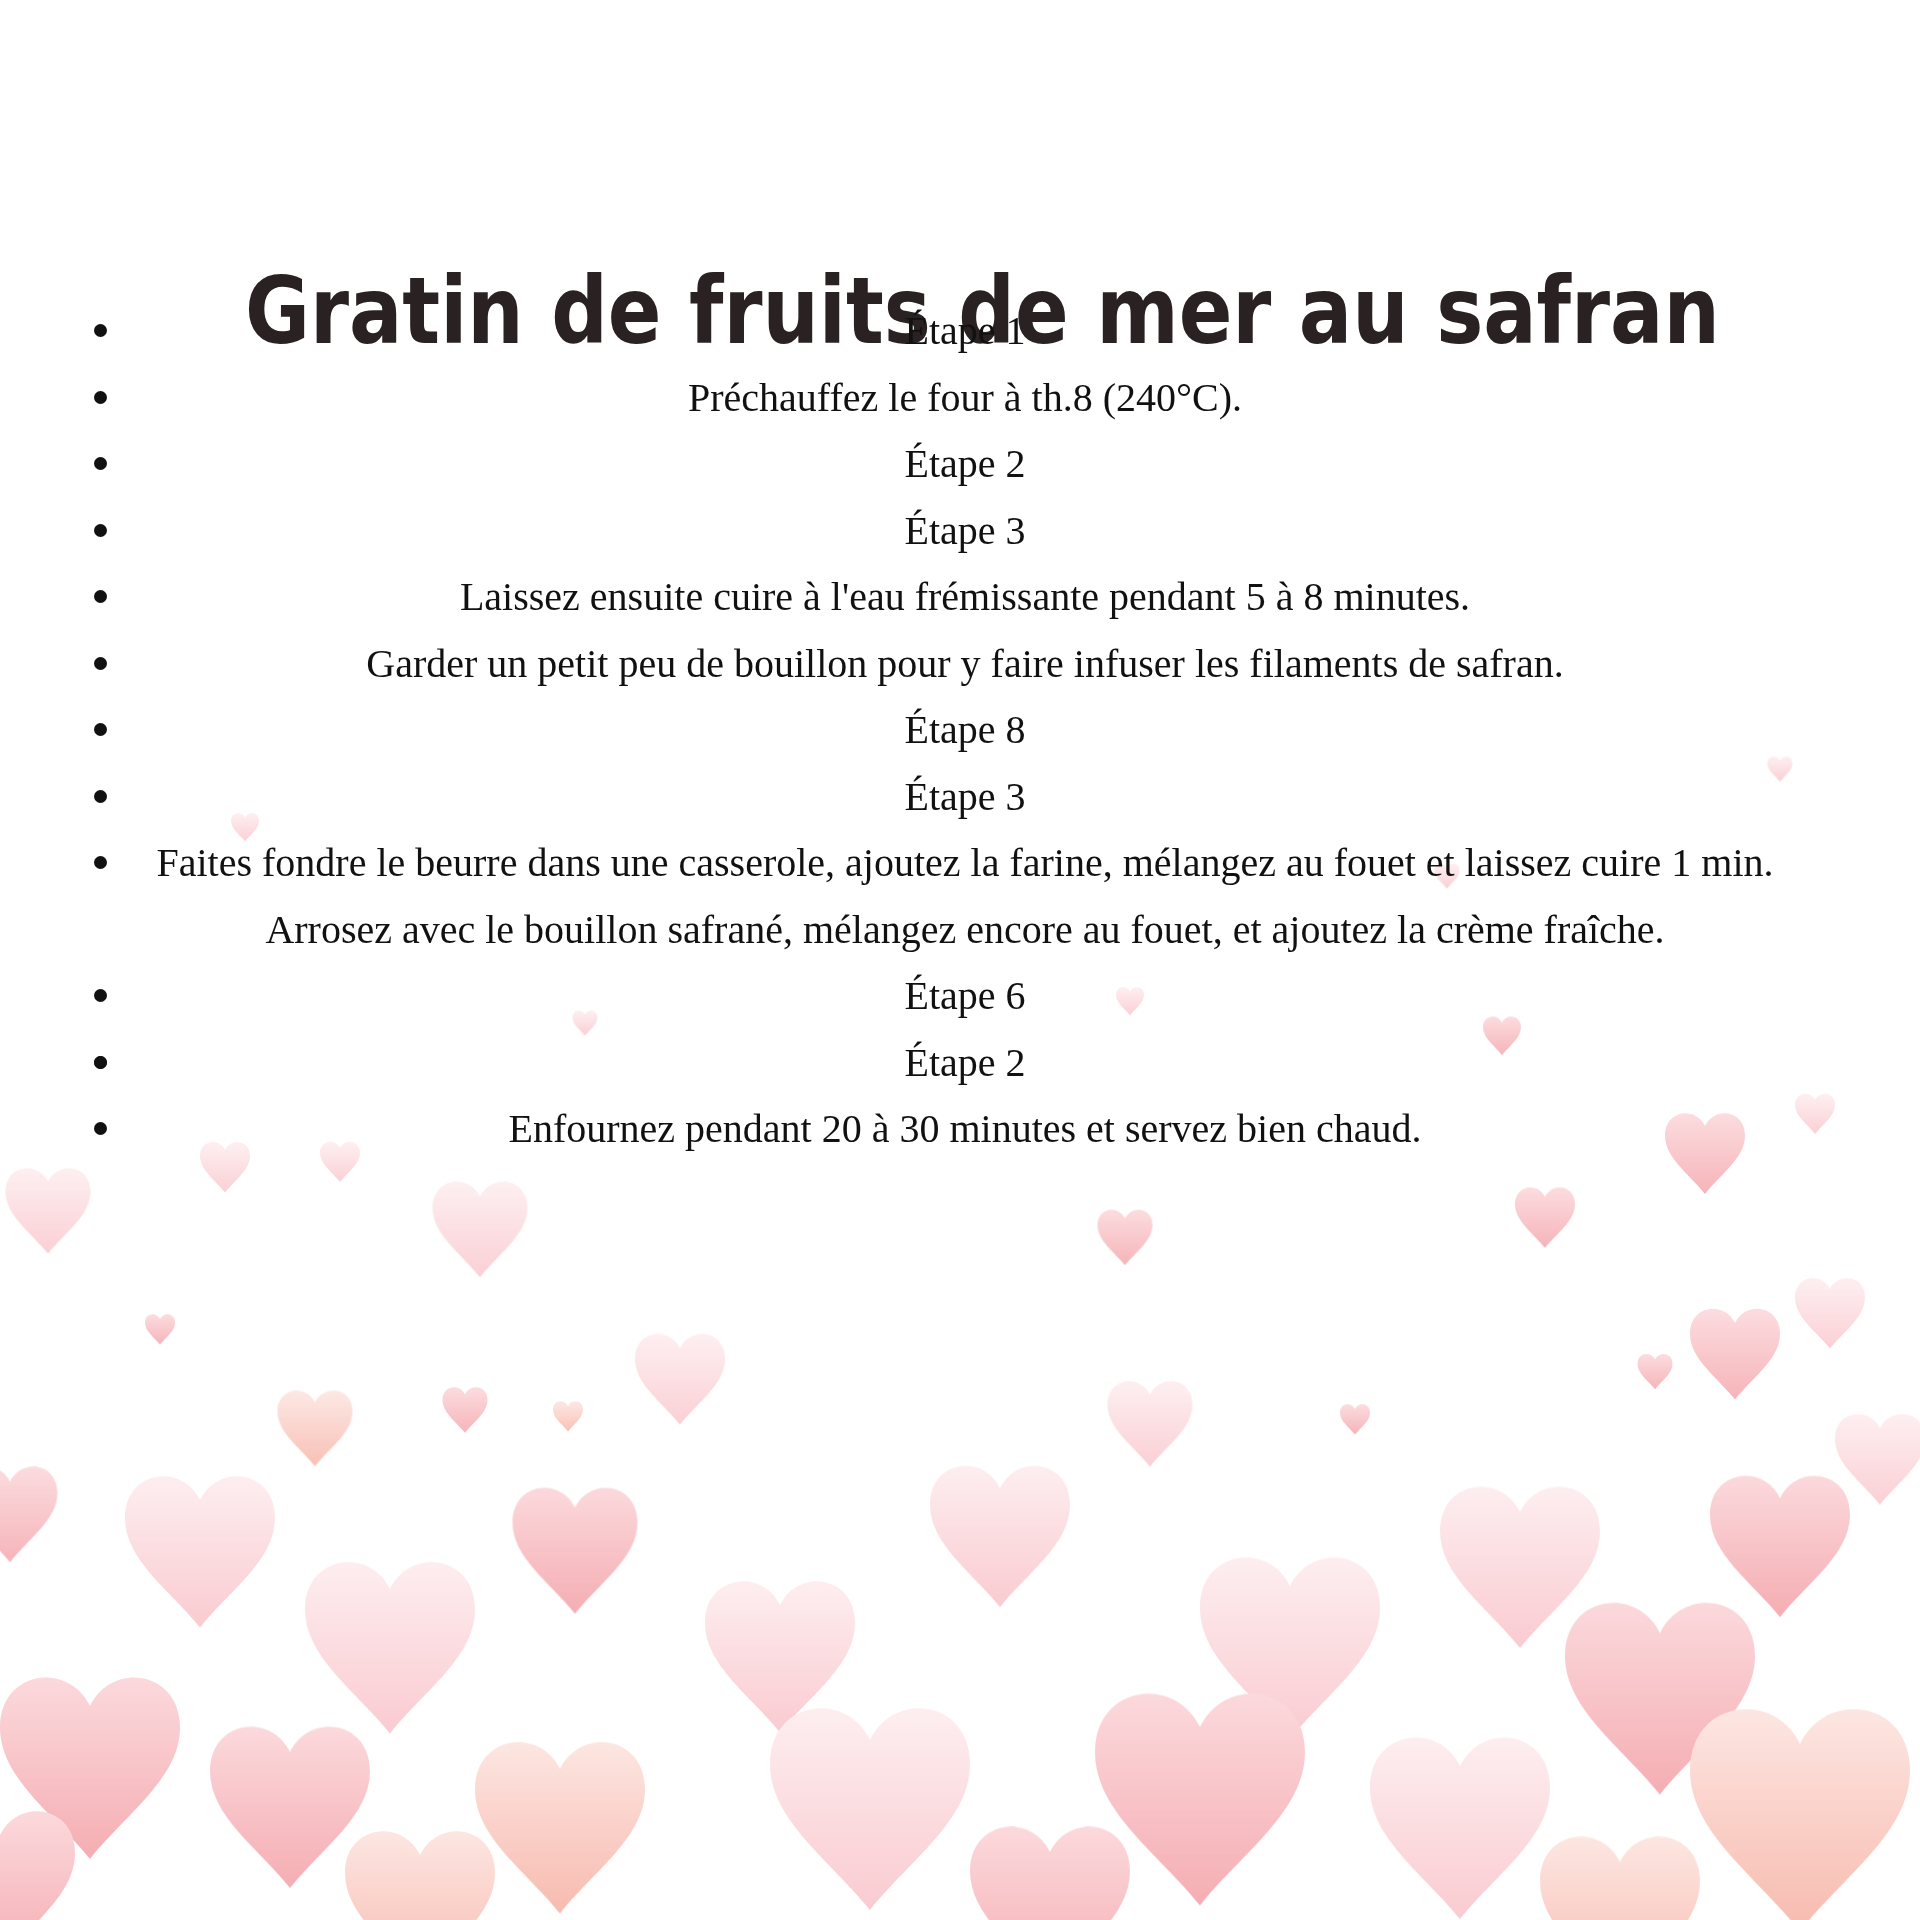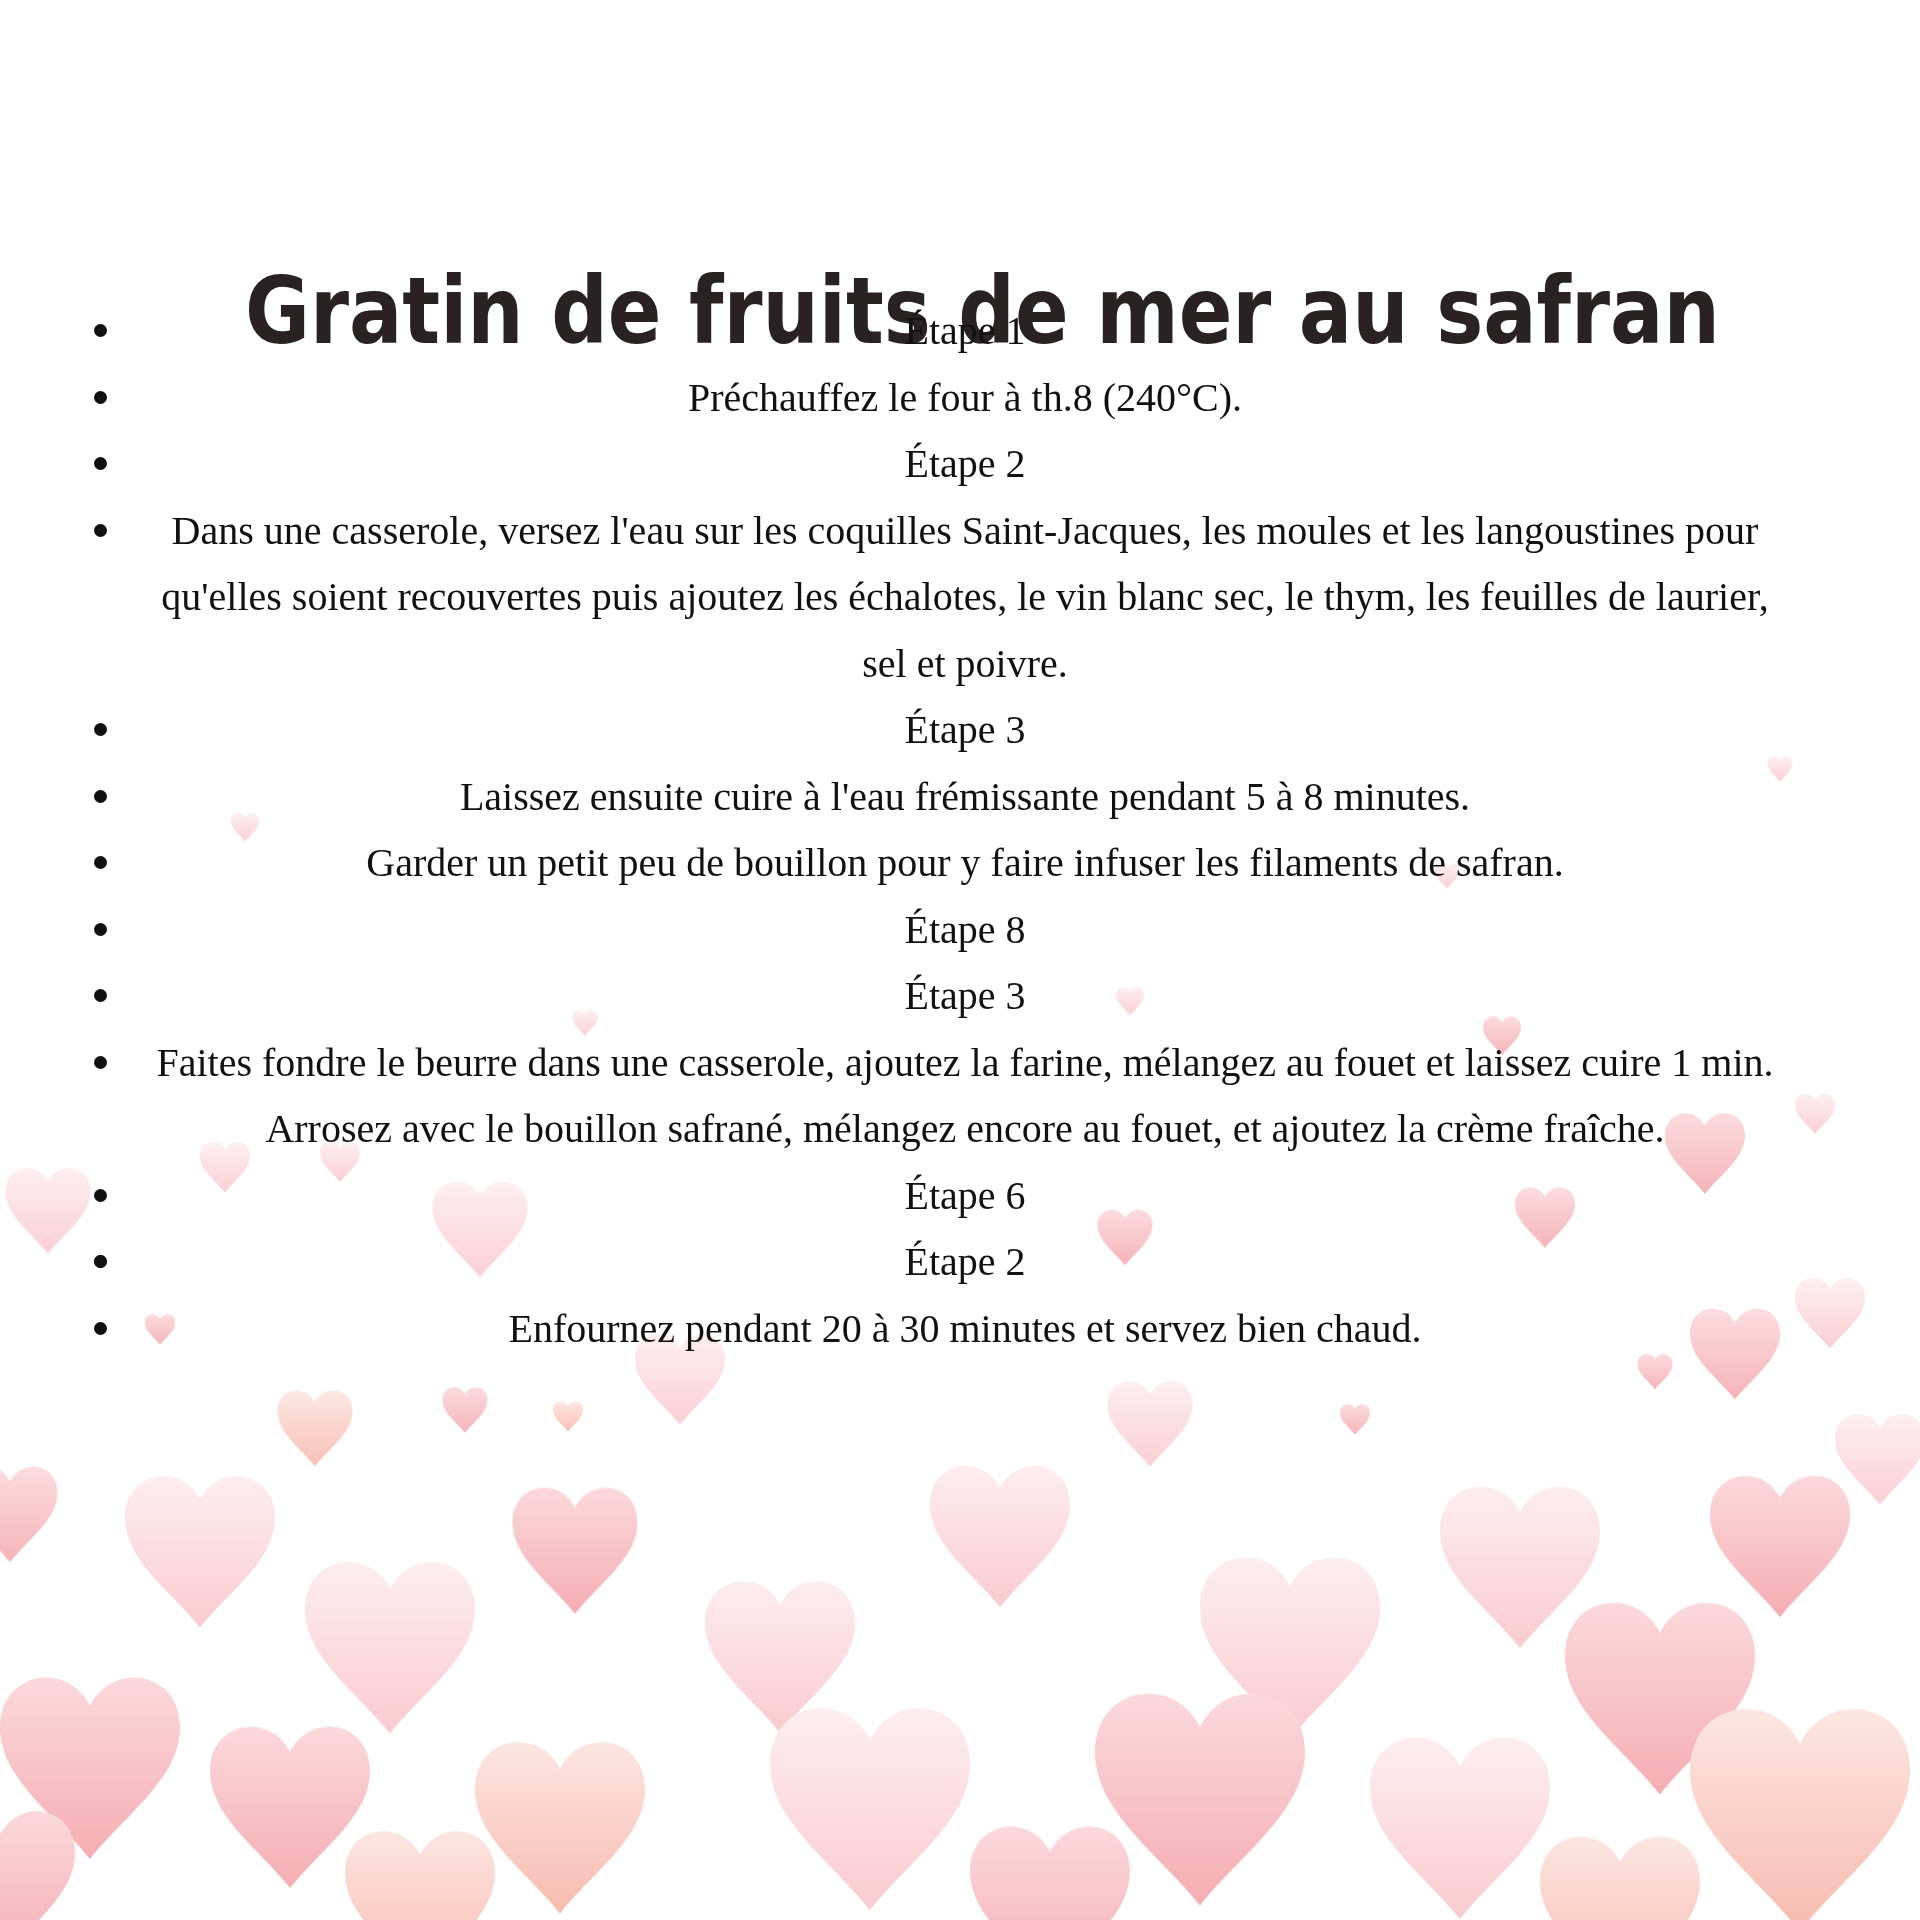--- a/index.html
+++ b/index.html
@@ -108,21 +108,20 @@
   </g>
 </svg>
 
 <div class="page">
   <h1 class="title">Gratin de fruits de mer au safran</h1>
 
   <ul class="steps">
     <li><span class="bullet"></span><span class="txt">Étape 1</span></li>
     <li><span class="bullet"></span><span class="txt">Préchauffez le four à th.8 (240°C).</span></li>
     <li><span class="bullet"></span><span class="txt">Étape 2</span></li>
-    <li><span class="bullet"></span><span class="txt">Dans une casserole, versez l'eau sur les coquilles Saint-Jacques, les moules et les langoustines pour qu'elles soient recouvertes puis ajoutez les échalotes, le vin blanc sec, le thym, les feuilles de laurier, sel et poivre.</span></li>
     <li><span class="bullet"></span><span class="txt">Étape 3</span></li>
     <li><span class="bullet"></span><span class="txt">Laissez ensuite cuire à l'eau frémissante pendant 5 à 8 minutes.</span></li>
     <li><span class="bullet"></span><span class="txt">Garder un petit peu de bouillon pour y faire infuser les filaments de safran.</span></li>
     <li><span class="bullet"></span><span class="txt">Étape 8</span></li>
     <li><span class="bullet"></span><span class="txt">Étape 3</span></li>
     <li><span class="bullet"></span><span class="txt">Faites fondre le beurre dans une casserole, ajoutez la farine, mélangez au fouet et laissez cuire 1 min. Arrosez avec le bouillon safrané, mélangez encore au fouet, et ajoutez la crème fraîche.</span></li>
     <li><span class="bullet"></span><span class="txt">Étape 6</span></li>
     <li><span class="bullet"></span></li>
     <li><span class="bullet"></span><span class="txt">Étape 2</span></li>
     <li><span class="bullet"></span><span class="txt">Enfournez pendant 20 à 30 minutes et servez bien chaud.</span></li>

